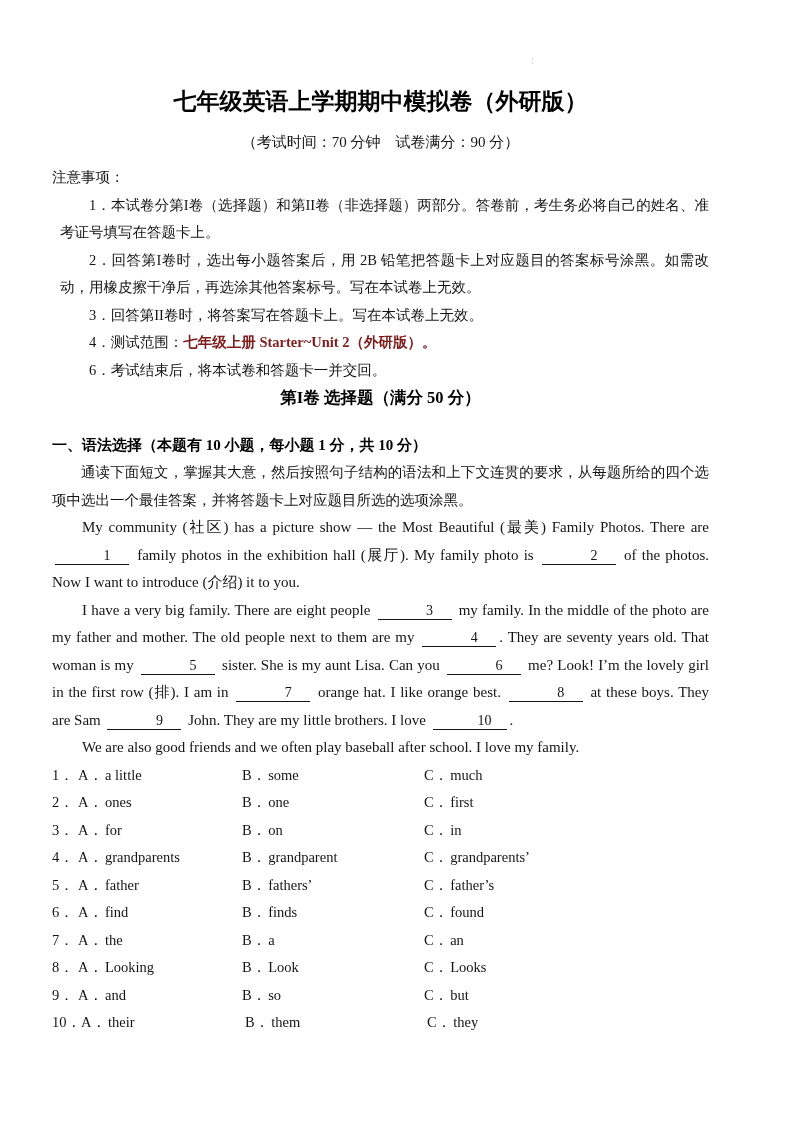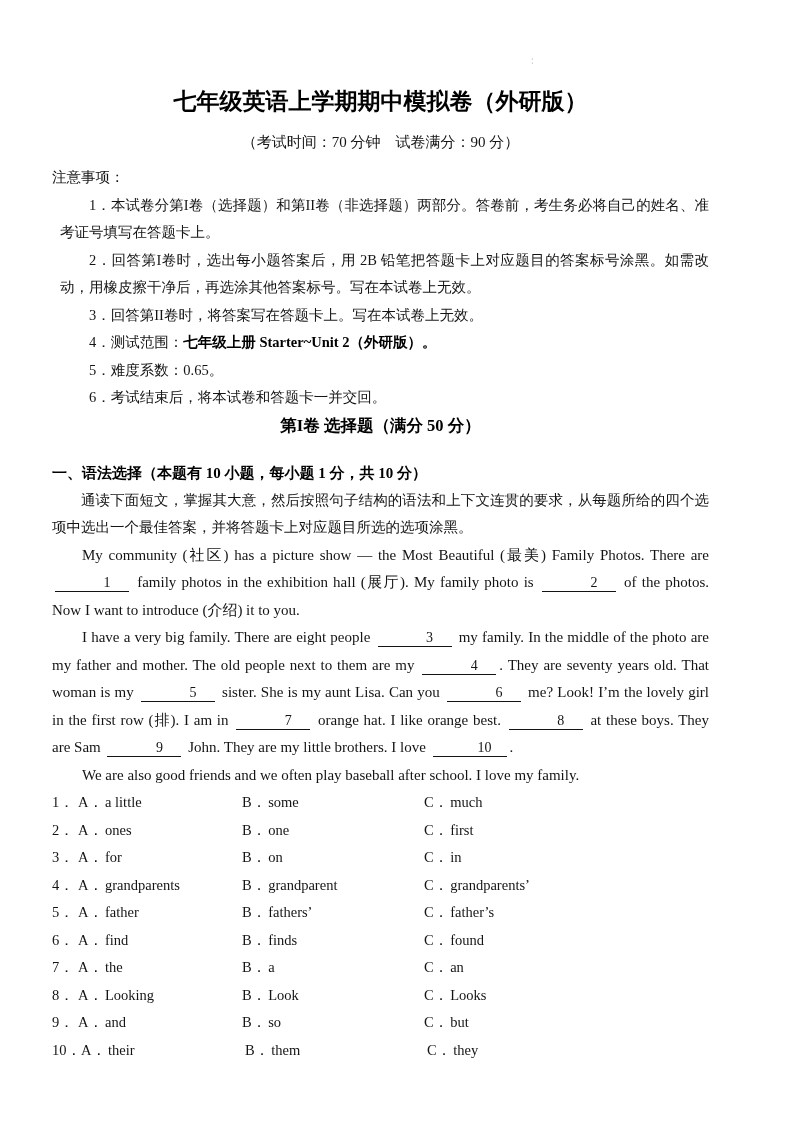--- a/index.html
+++ b/index.html
@@ -32,21 +32,21 @@
   .notice-head{
     margin:10px 0 0 0;
     font-size:14.5px;line-height:27.5px;
   }
   .body-line{
     margin:0;
     font-size:14.5px;line-height:27.5px;
     text-align:justify;
   }
   .indent{text-indent:2em;margin-left:8px;}
-  .red{color:#000000;font-weight:bold;}
+  .red{color:#7f1d1d;font-weight:bold;}
   .section-head{
     margin:0;
     text-align:center;
     font-size:16.5px;line-height:28px;
     font-weight:bold;color:#000;
   }
   .part-head{
     margin:19px 0 0 0;
     font-size:15px;line-height:28px;
     font-weight:bold;color:#000;
@@ -87,21 +87,20 @@
 
     <h1 class="title">七年级英语上学期期中模拟卷（外研版）</h1>
     <p class="subtitle">（考试时间：70 分钟　试卷满分：90 分）</p>
 
     <p class="notice-head">注意事项：</p>
     <div id="notice-list">
         <p class="body-line indent">1．本试卷分第I卷（选择题）和第II卷（非选择题）两部分。答卷前，考生务必将自己的姓名、准考证号填写在答题卡上。</p>
         <p class="body-line indent">2．回答第I卷时，选出每小题答案后，用 2B 铅笔把答题卡上对应题目的答案标号涂黑。如需改动，用橡皮擦干净后，再选涂其他答案标号。写在本试卷上无效。</p>
         <p class="body-line indent">3．回答第II卷时，将答案写在答题卡上。写在本试卷上无效。</p>
         <p class="body-line indent"><span>4．测试范围：</span><span class="red">七年级上册 Starter~Unit 2（外研版）。</span></p>
-        <p class="body-line indent">5．难度系数：0.65。</p>
         <p class="body-line indent">6．考试结束后，将本试卷和答题卡一并交回。</p>
       </div>
 
     <h2 class="section-head">第I卷 选择题（满分 50 分）</h2>
     <h3 class="part-head">一、语法选择（本题有 10 小题，每小题 1 分，共 10 分）</h3>
     <p class="para indent">通读下面短文，掌握其大意，然后按照句子结构的语法和上下文连贯的要求，从每题所给的四个选项中选出一个最佳答案，并将答题卡上对应题目所选的选项涂黑。</p>
 
     <div id="passage">
         <p class="para indent eng">My community (社区) has a picture show — the Most Beautiful (最美) Family Photos. There are <span class="blank">1</span> family photos in the exhibition hall (展厅). My family photo is <span class="blank">2</span> of the photos. Now I want to introduce (介绍) it to you.</p>
         <p class="para indent eng">I have a very big family. There are eight people <span class="blank">3</span> my family. In the middle of the photo are my father and mother. The old people next to them are my <span class="blank">4</span>. They are seventy years old. That woman is my <span class="blank">5</span> sister. She is my aunt Lisa. Can you <span class="blank">6</span> me? Look! I’m the lovely girl in the first row (排). I am in <span class="blank">7</span> orange hat. I like orange best. <span class="blank">8</span> at these boys. They are Sam <span class="blank">9</span> John. They are my little brothers. I love <span class="blank">10</span>.</p>

